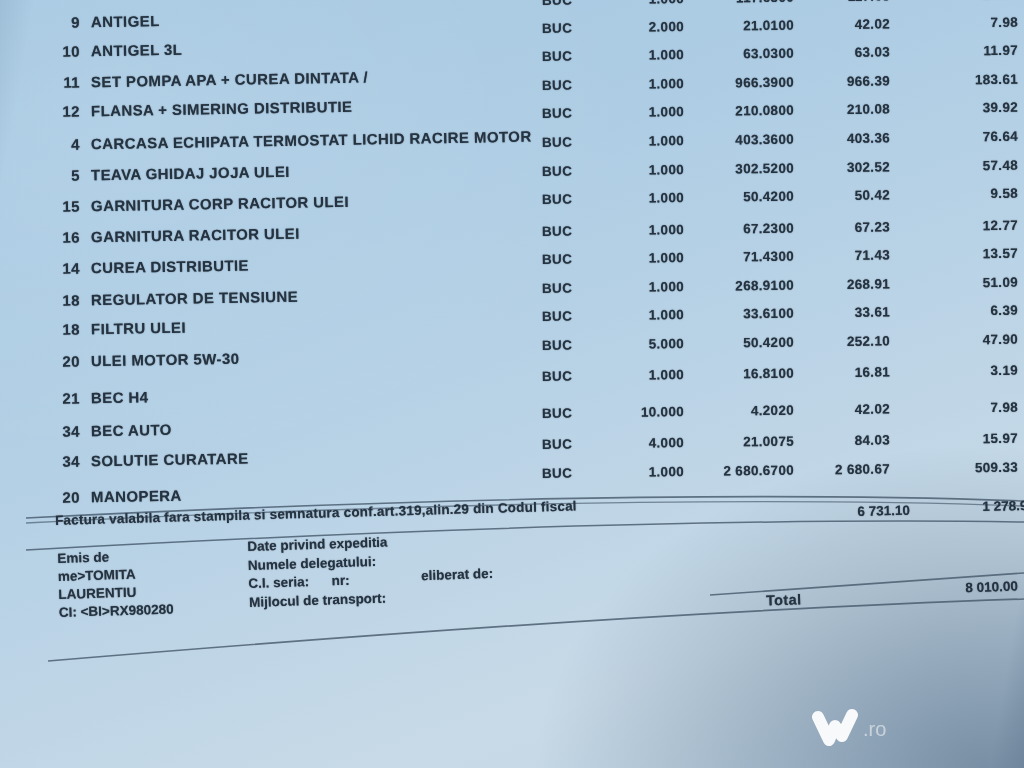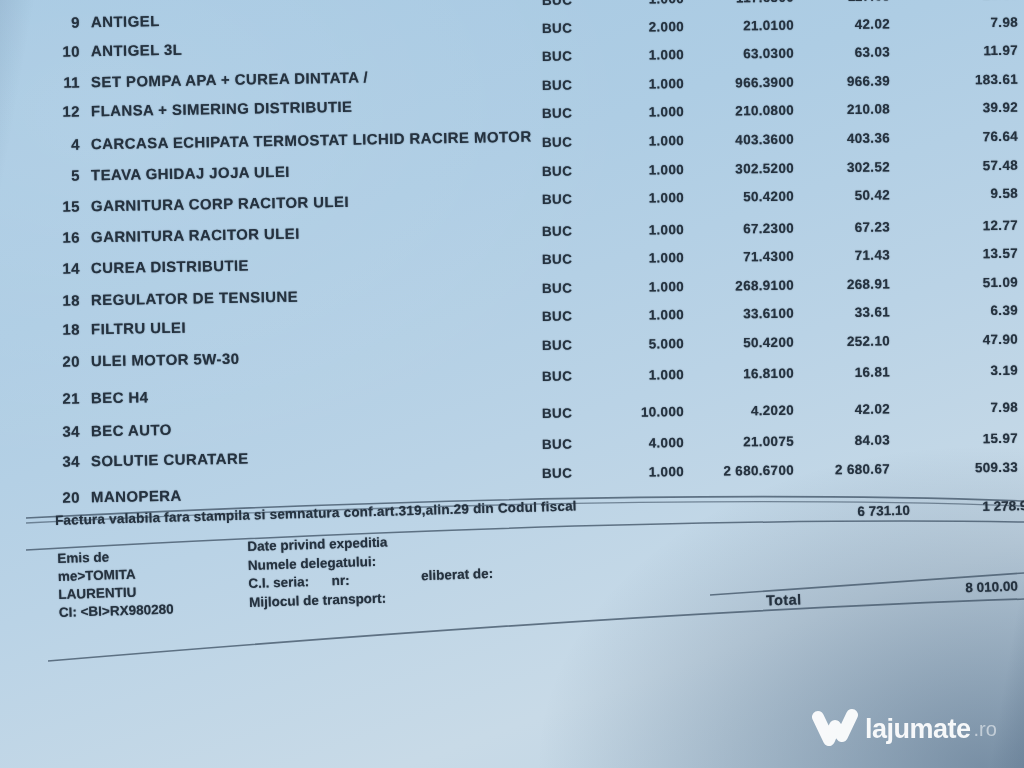--- a/index.html
+++ b/index.html
@@ -213,16 +213,15 @@
     <div class="abs softtxt" style="left:421px;top:567px;font-size:13.5px;font-weight:bold;transform:rotate(-1.8deg);">eliberat de:</div>
 
     <div class="abs softtxt" style="left:766px;top:592px;font-size:14.5px;font-weight:bold;letter-spacing:0.4px;transform:rotate(-1.8deg);">Total</div>
     <div class="abs softtxt" style="left:930px;top:580px;width:88px;text-align:right;font-size:13.5px;font-weight:bold;transform:rotate(-1.8deg);">8 010.00</div>
   </div>
 
   <div class="wm">
     <svg width="50" height="46" viewBox="0 0 50 46">
       <polyline points="8,11 19,34 25,20 32,30 42,9" fill="none" stroke="rgba(255,255,255,0.93)" stroke-width="12" stroke-linecap="round" stroke-linejoin="round"></polyline>
     </svg>
-    <span class="brand">lajumate</span>
       <span class="tld">.ro</span>
   </div>
 </div>
 
 </body></html>

